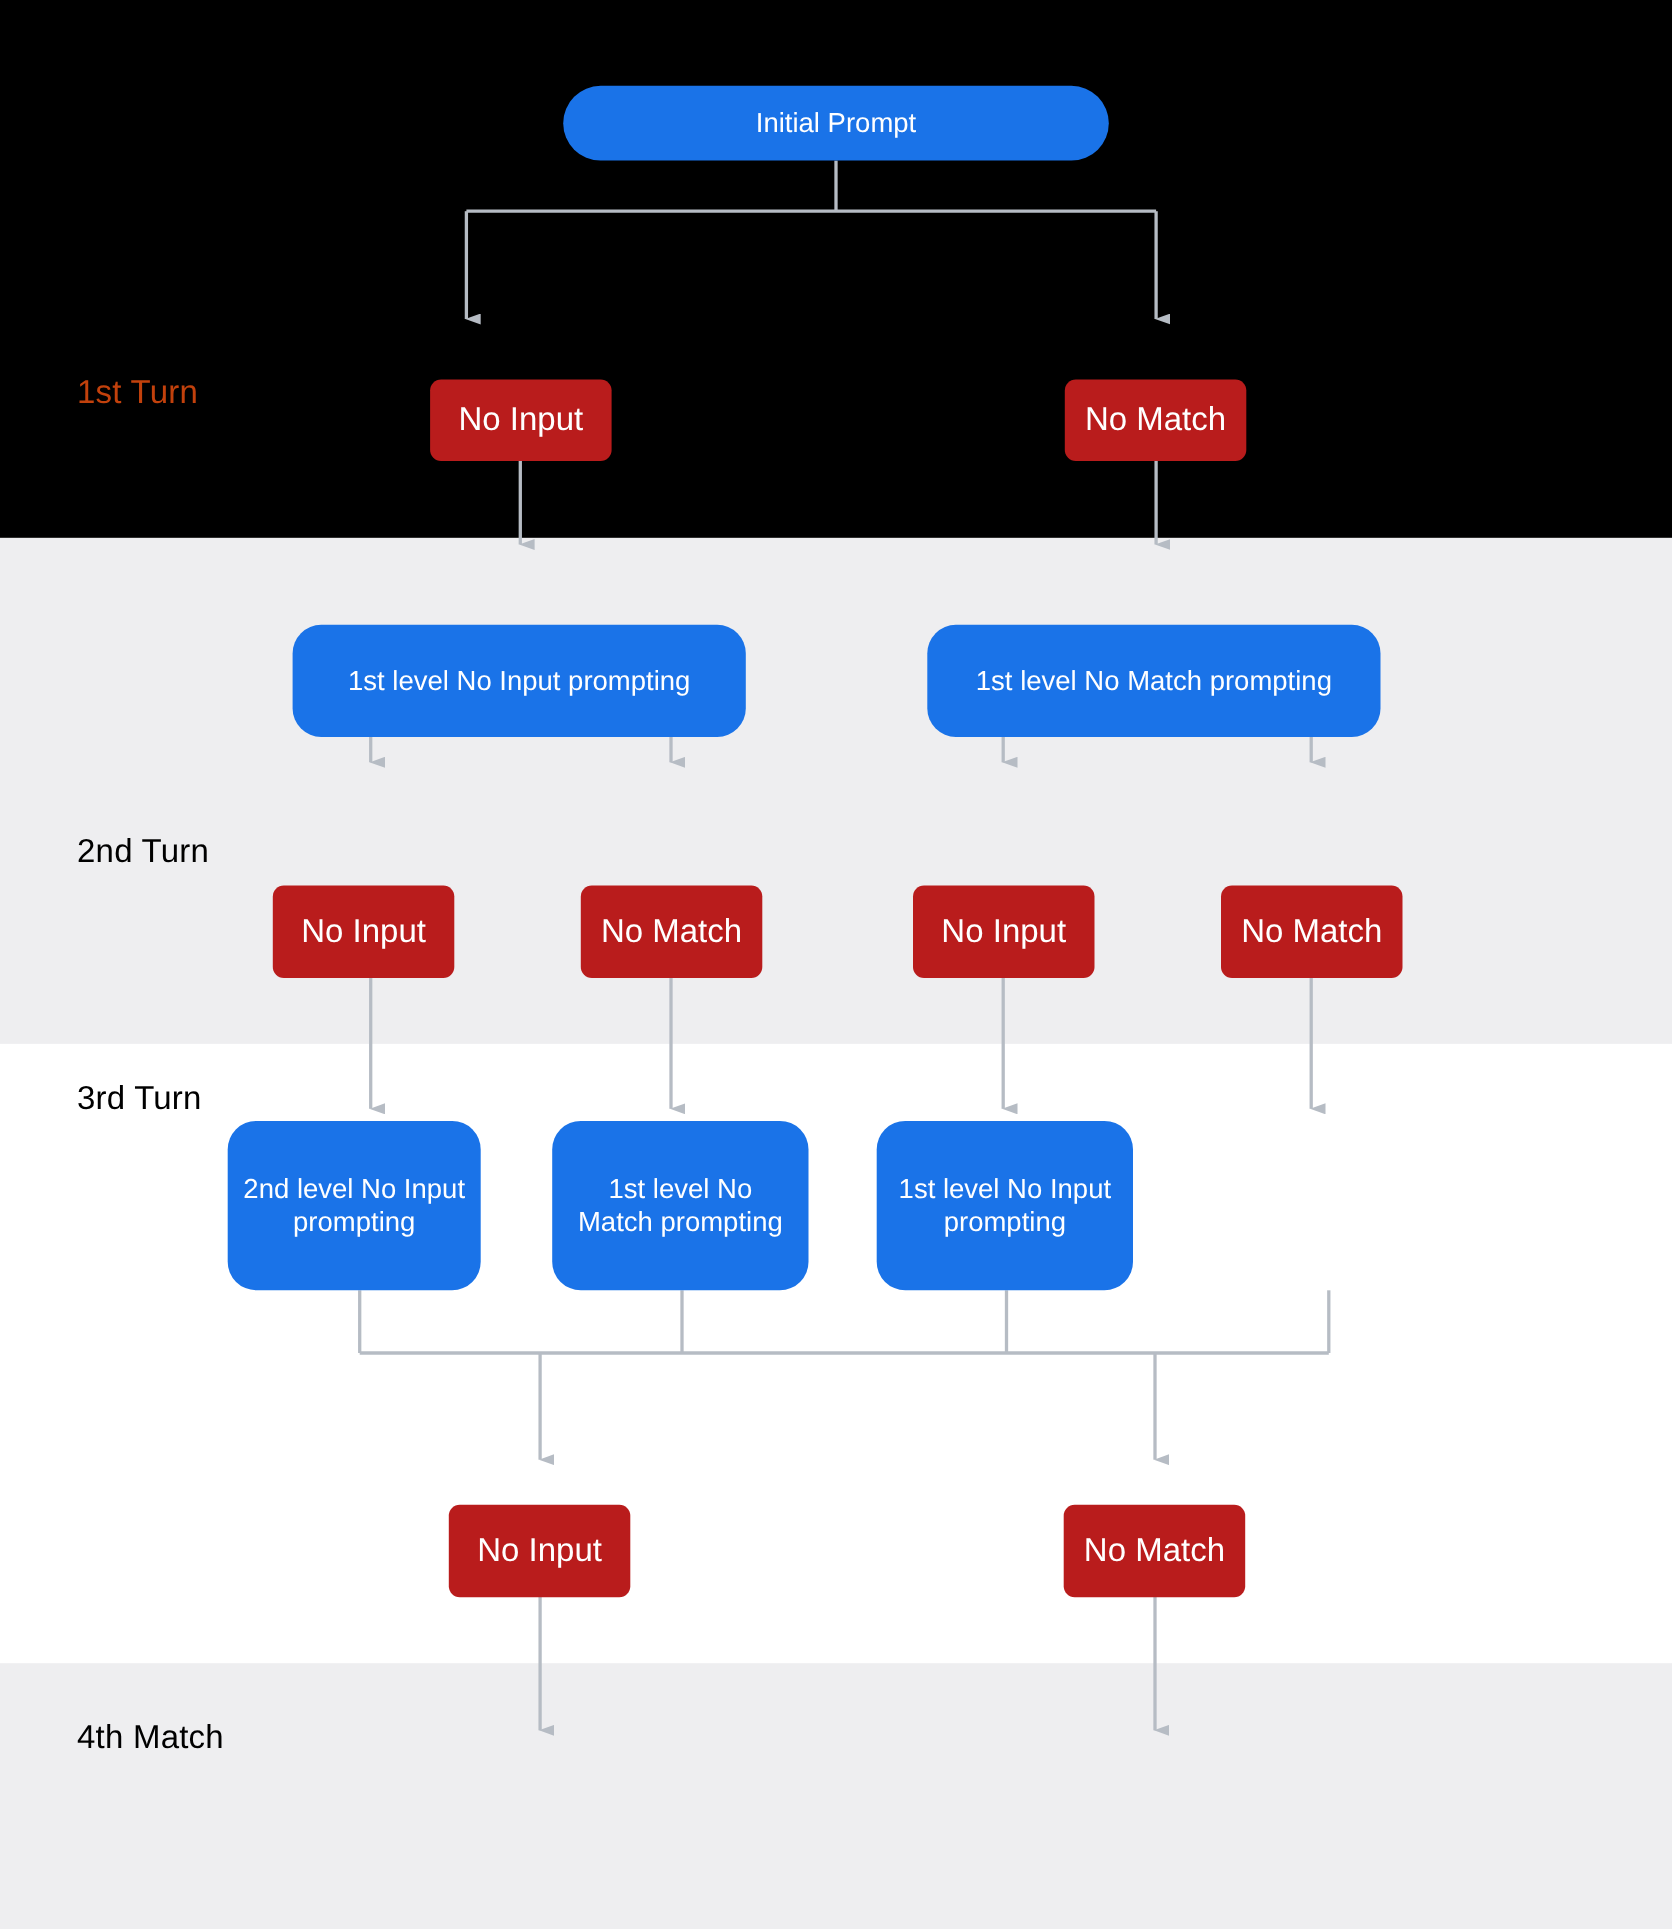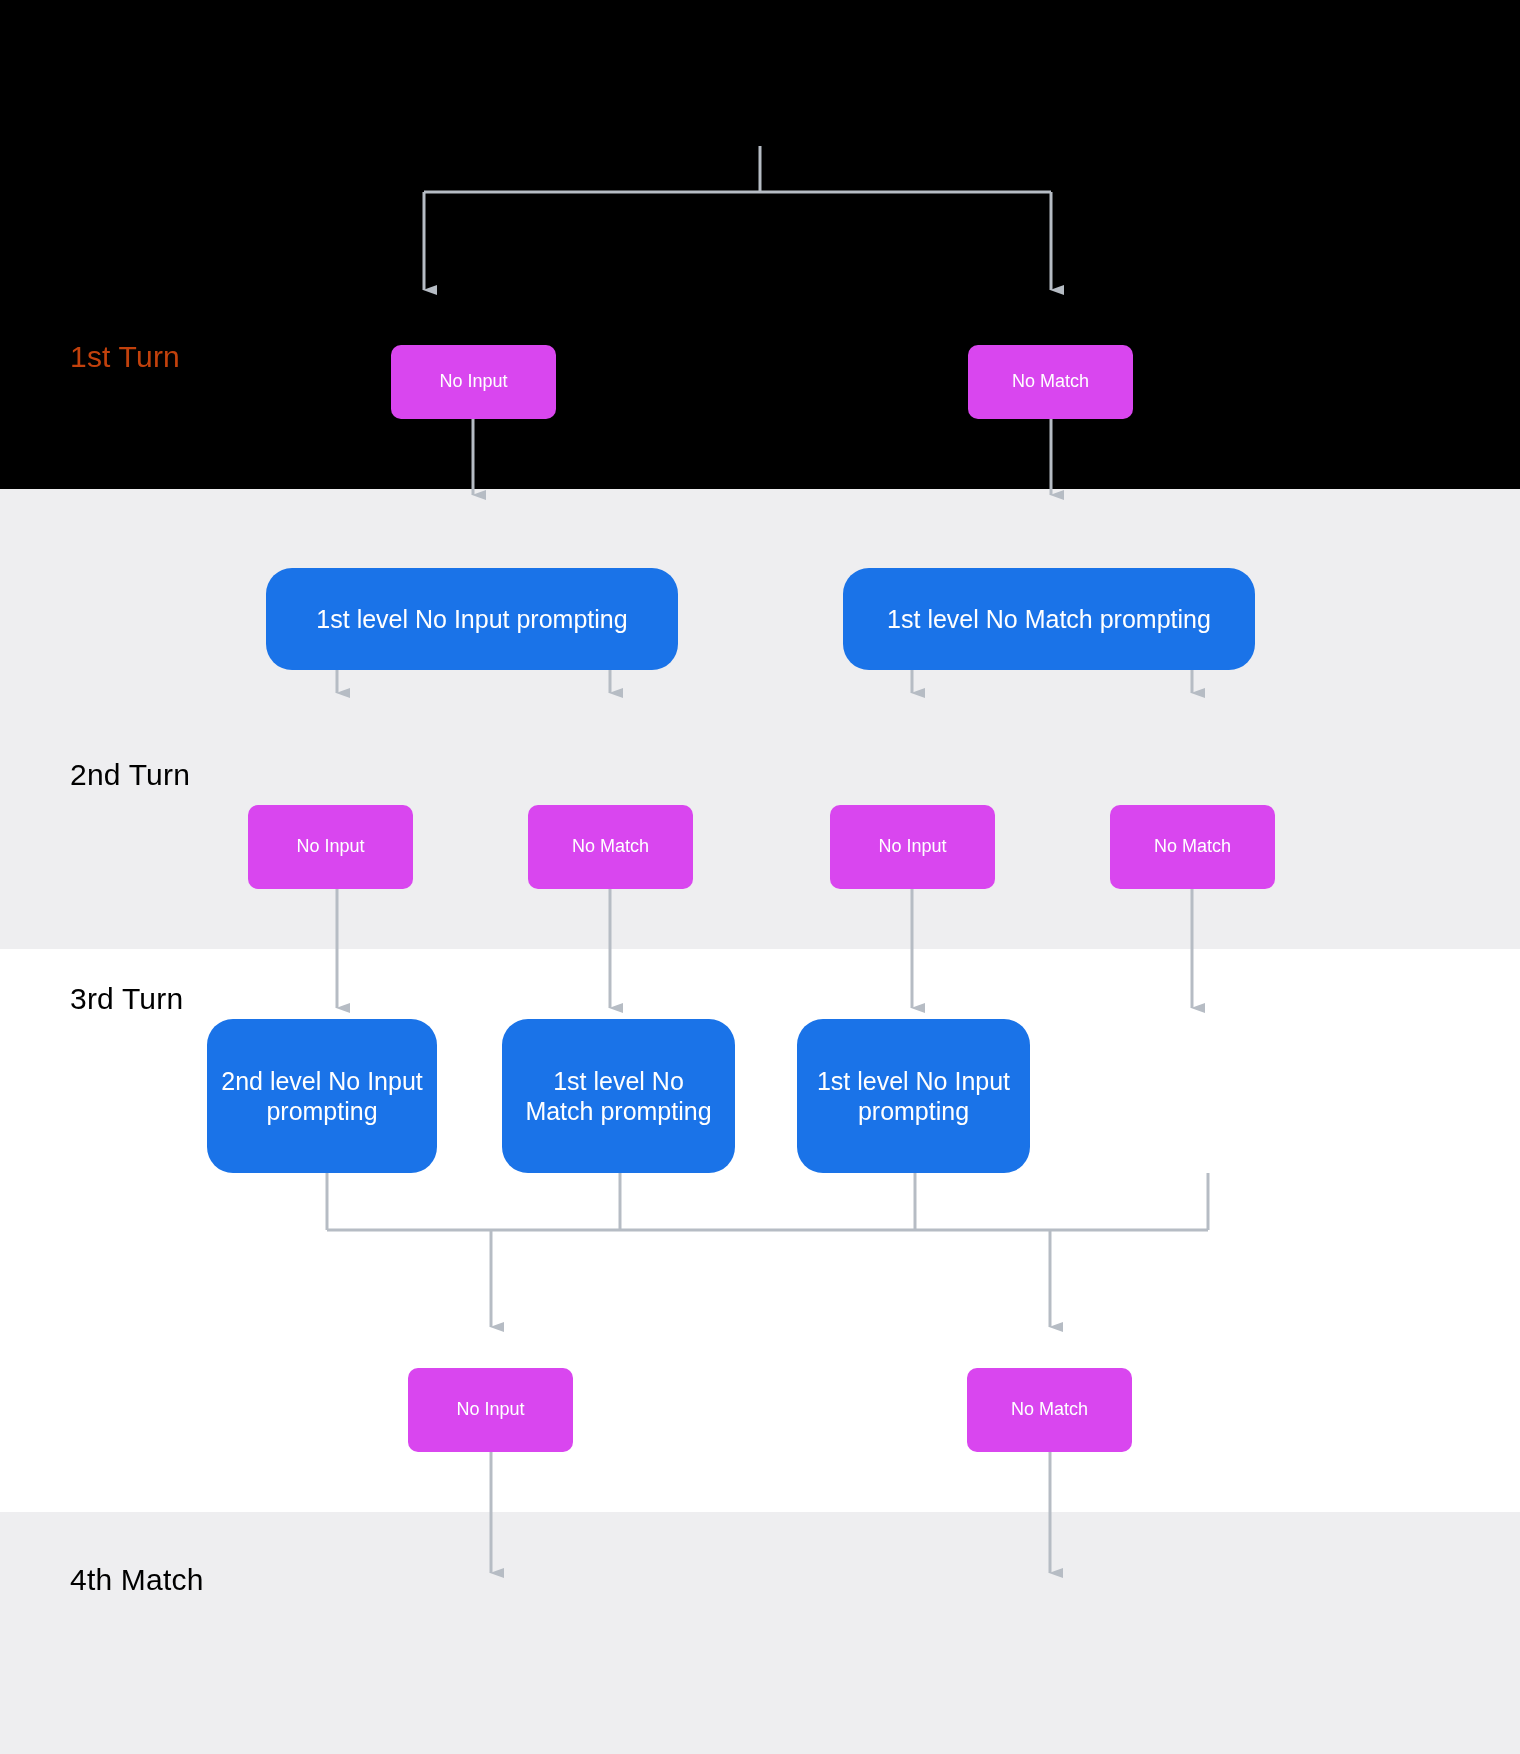--- a/index.html
+++ b/index.html
@@ -46,23 +46,23 @@
     line-height: 1.2;
   }
   .node-blue {
     background: #1a73e8;
     border-radius: 26px;
     font-size: 25px;
     padding: 6px 14px;
   }
   .node-blue.pill { border-radius: 40px; }
   .node-green {
-    background: #d946ef;
+    background: #b91c1c;
     border-radius: 10px;
-    font-size: 18px;
+    font-size: 30px;
     padding: 4px 10px;
   }
 
   svg.edges {
     position: absolute;
     left: 0;
     top: 0;
     width: 1520px;
     height: 1754px;
     pointer-events: none;
@@ -116,20 +116,21 @@
       <path d="M491,1440 L491,1573" marker-end="url(#arrowhead)"></path>
       <path d="M1050,1440 L1050,1573" marker-end="url(#arrowhead)"></path>
     </g>
   </svg>
 
   <div class="turn-label on-dark" style="left:70px; top:340px;">1st Turn</div>
   <div class="turn-label" style="left:70px; top:758px;">2nd Turn</div>
   <div class="turn-label" style="left:70px; top:982px;">3rd Turn</div>
   <div class="turn-label" style="left:70px; top:1563px;">4th Match</div>
 
+  <div class="node node-blue pill" style="left:512px; top:78px; width:496px; height:68px;">Initial Prompt</div>
 
   <div class="node node-green" style="left:391px; top:345px; width:165px; height:74px;">No Input</div>
   <div class="node node-green" style="left:968px; top:345px; width:165px; height:74px;">No Match</div>
 
   <div class="node node-blue" style="left:266px; top:568px; width:412px; height:102px;">1st level No Input prompting</div>
   <div class="node node-blue" style="left:843px; top:568px; width:412px; height:102px;">1st level No Match prompting</div>
 
   <div class="node node-green" style="left:248px; top:805px; width:165px; height:84px;">No Input</div>
   <div class="node node-green" style="left:528px; top:805px; width:165px; height:84px;">No Match</div>
   <div class="node node-green" style="left:830px; top:805px; width:165px; height:84px;">No Input</div>

